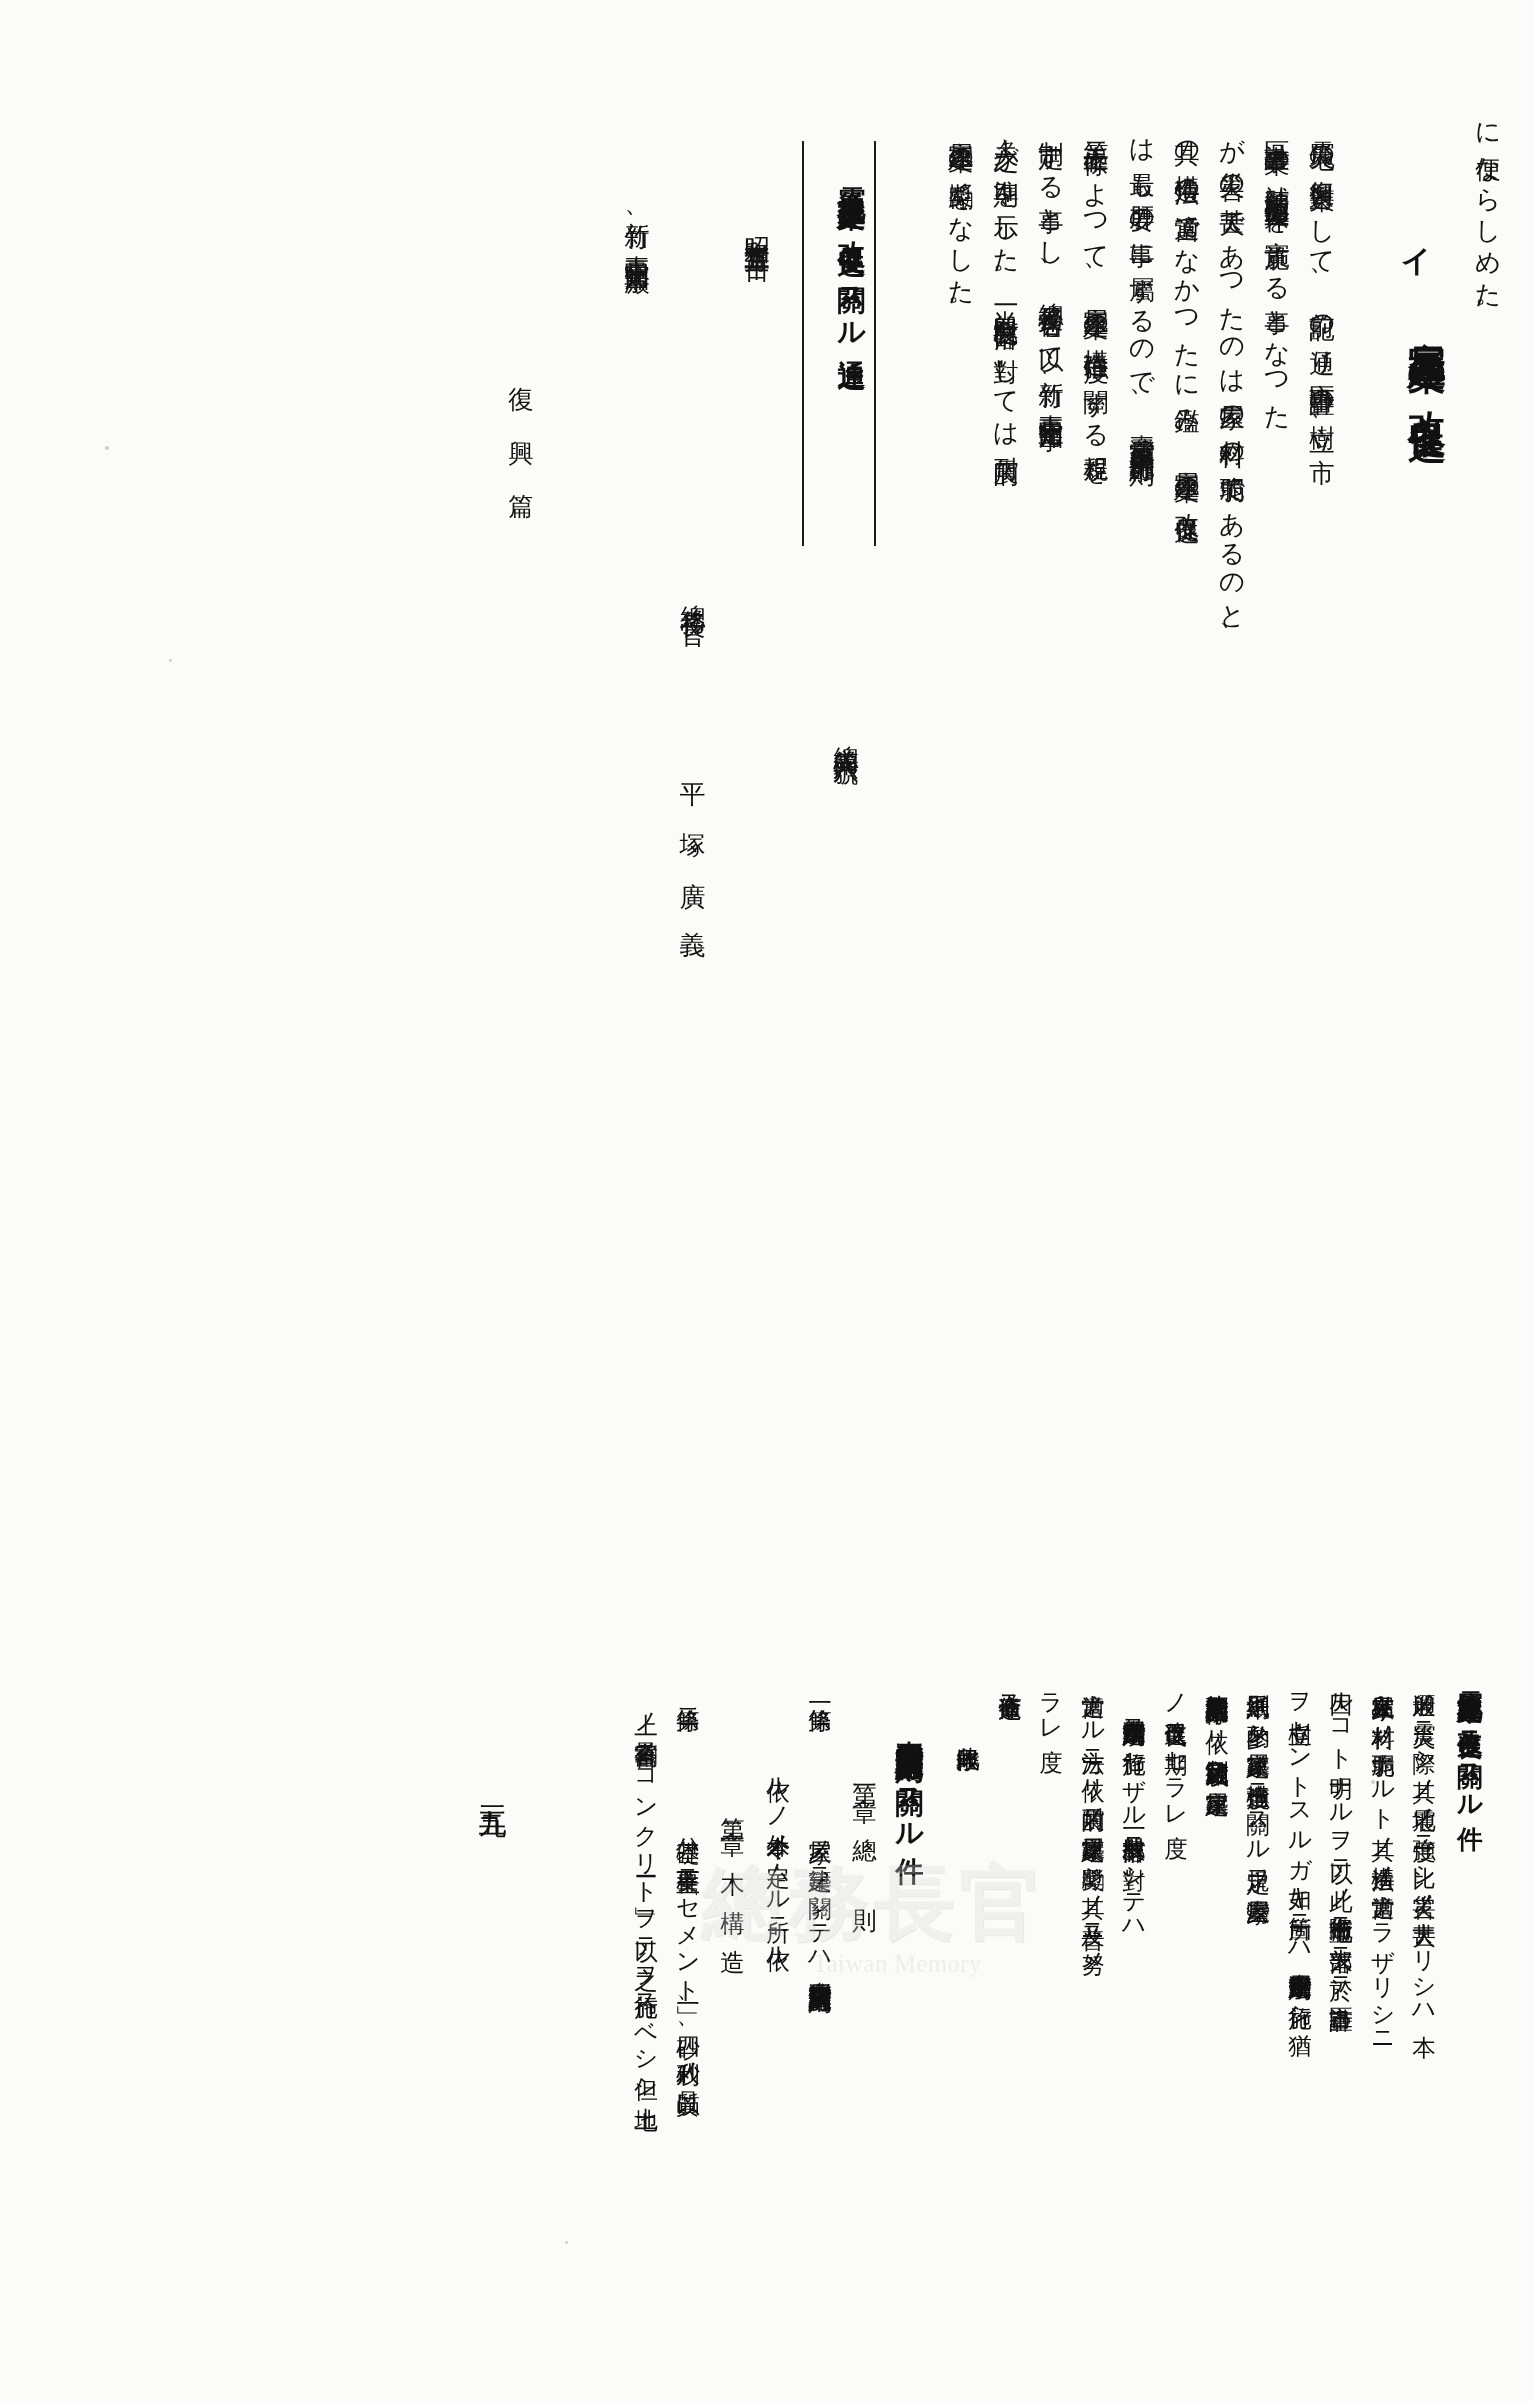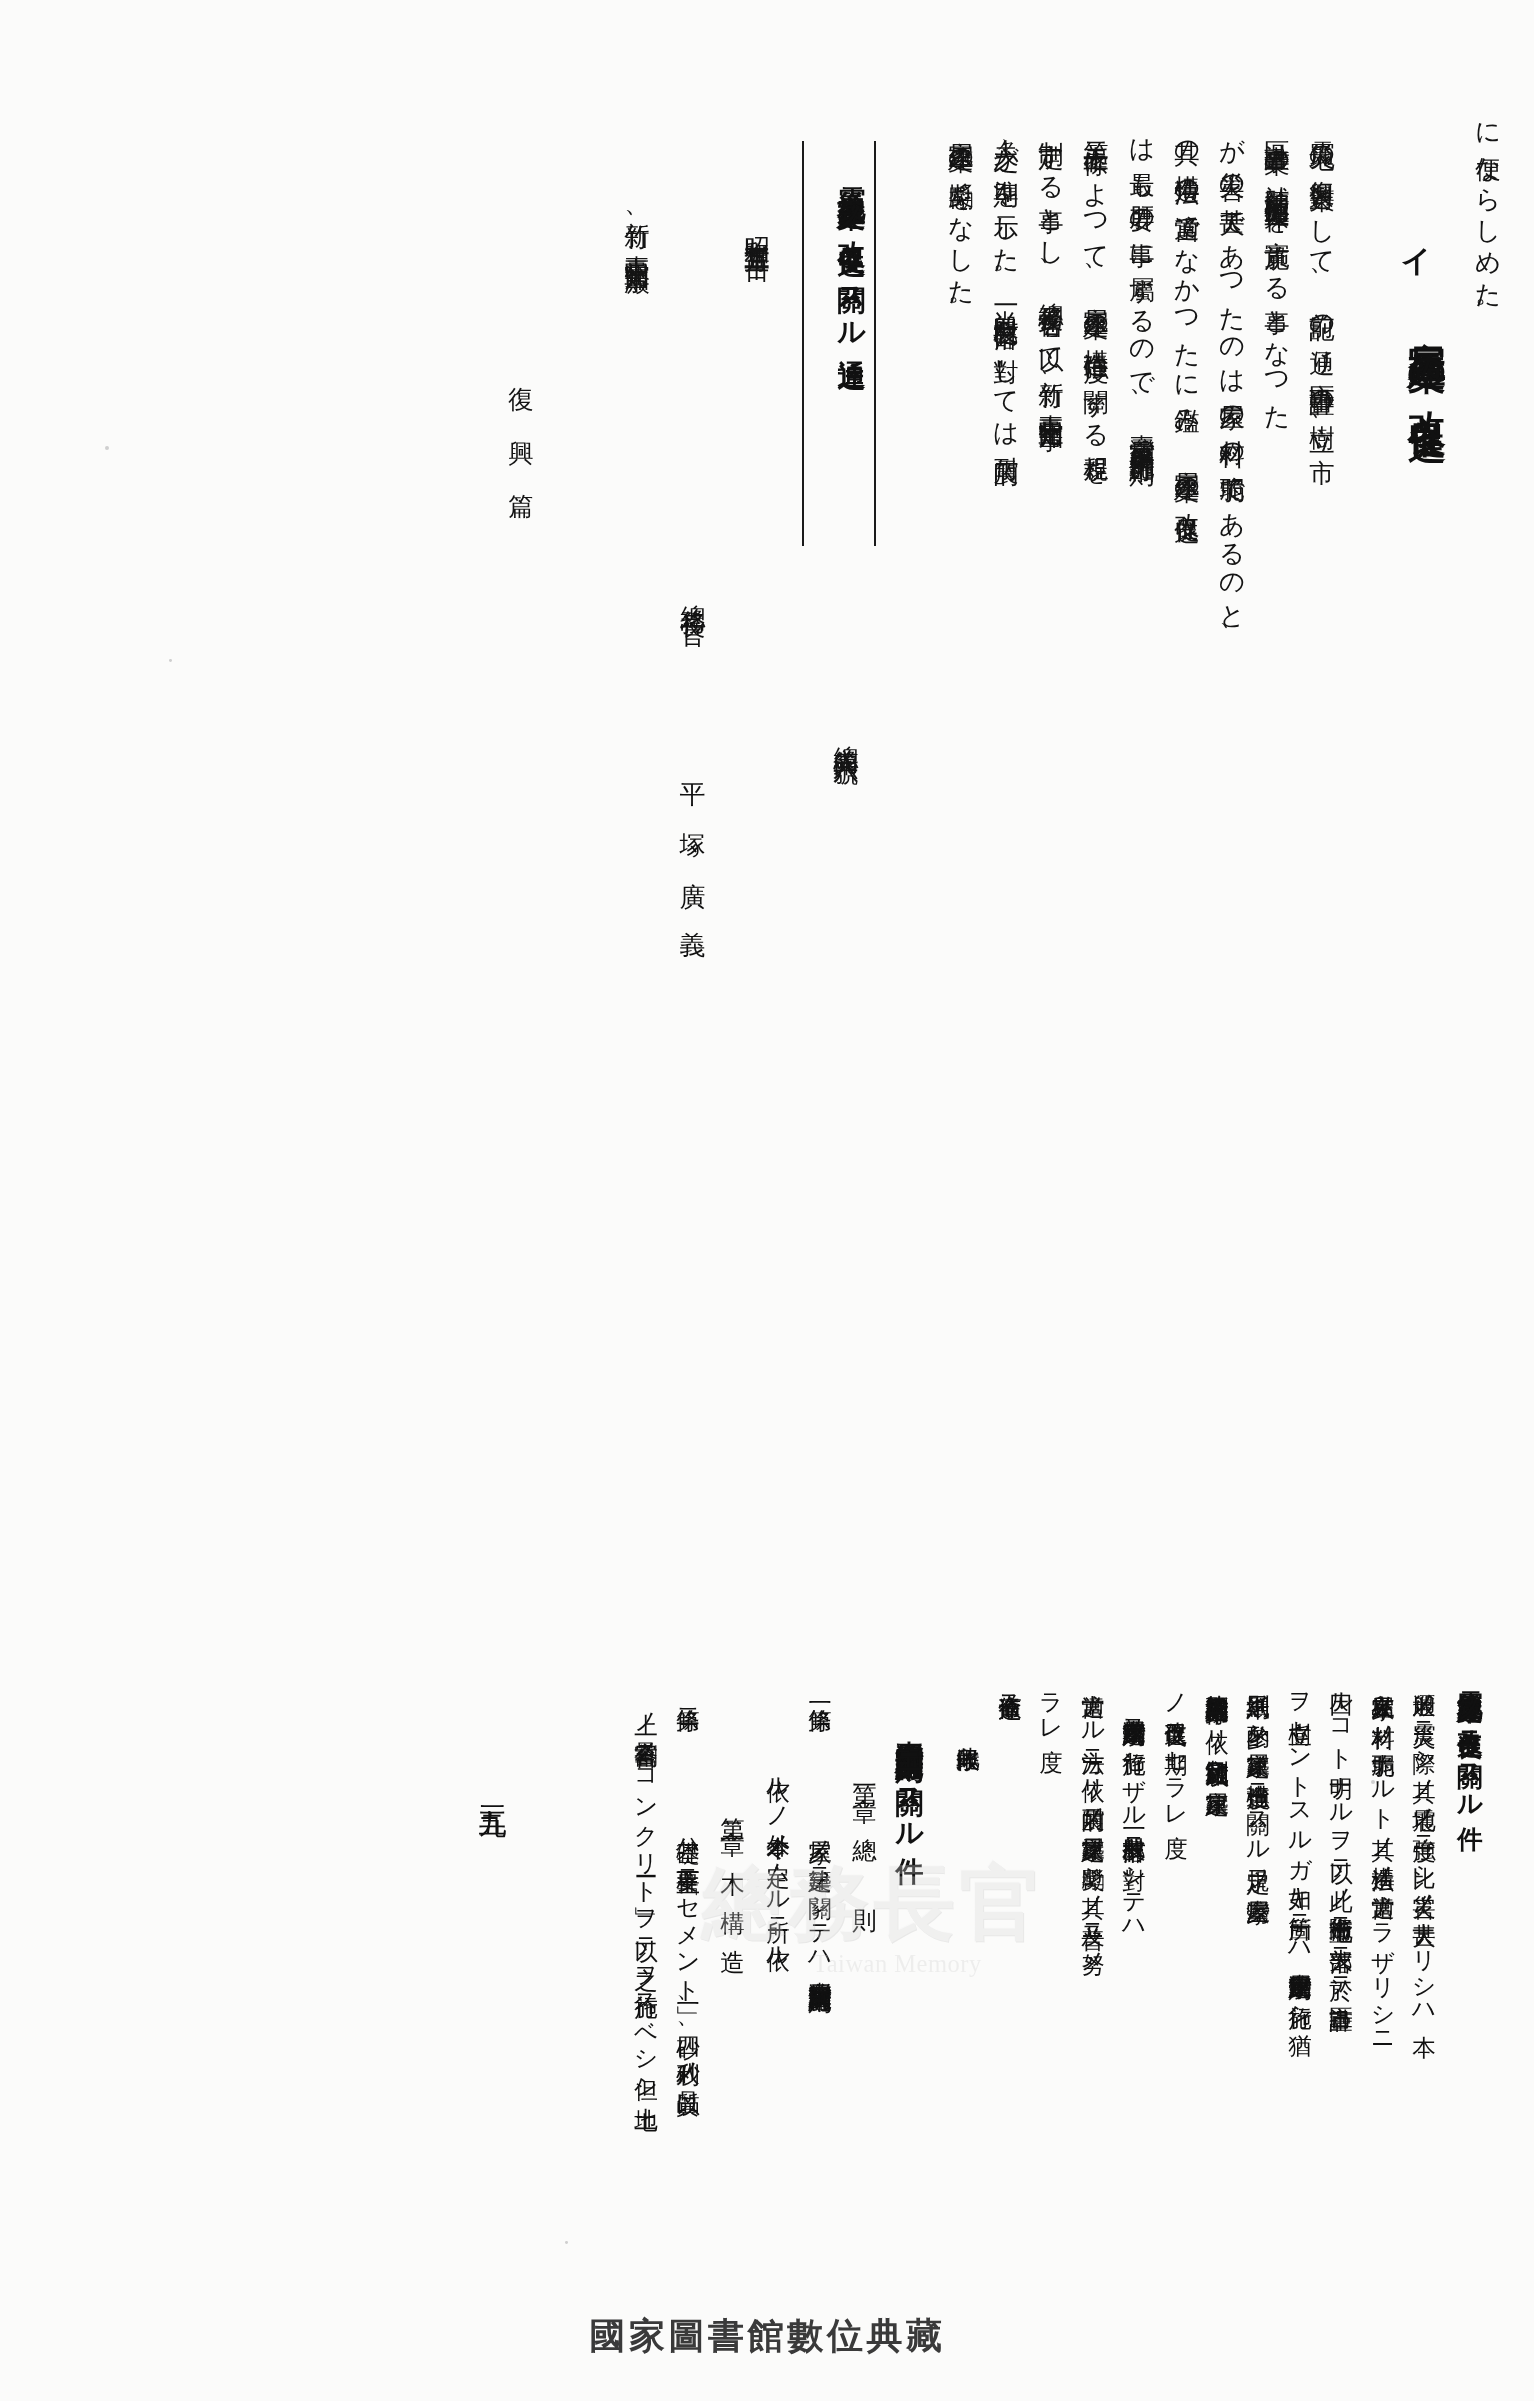--- a/index.html
+++ b/index.html
@@ -220,21 +220,20 @@
     <div class="vcol lo-body" style="right:878px; top:551px; height:687px;">上ノ容量割合ノ「コンクリート」ヲ以テ之ヲ施行スベシ但シ土地</div>
 
     <div class="pagenum" style="right:1024px; top:640px; height:122px;">三九五</div>
   </div>
 
   <div id="watermark">
     <div class="wm-cjk">總務長官</div>
     <div class="wm-latin">Taiwan Memory</div>
   </div>
 
-  <div id="footer-stamp">國家圖書館數位典藏</div>
 
   <div class="speck" style="left:105px; top:446px; width:3.8px; height:3.8px;"></div>
   <div class="speck" style="left:169px; top:659px; width:2.8px; height:2.8px;"></div>
   <div class="speck" style="left:1371px; top:1780px; width:3.8px; height:3.8px;"></div>
   <div class="speck" style="left:565px; top:2241px; width:2.8px; height:2.8px;"></div>
 
 </div>
 
 
 </body></html>

